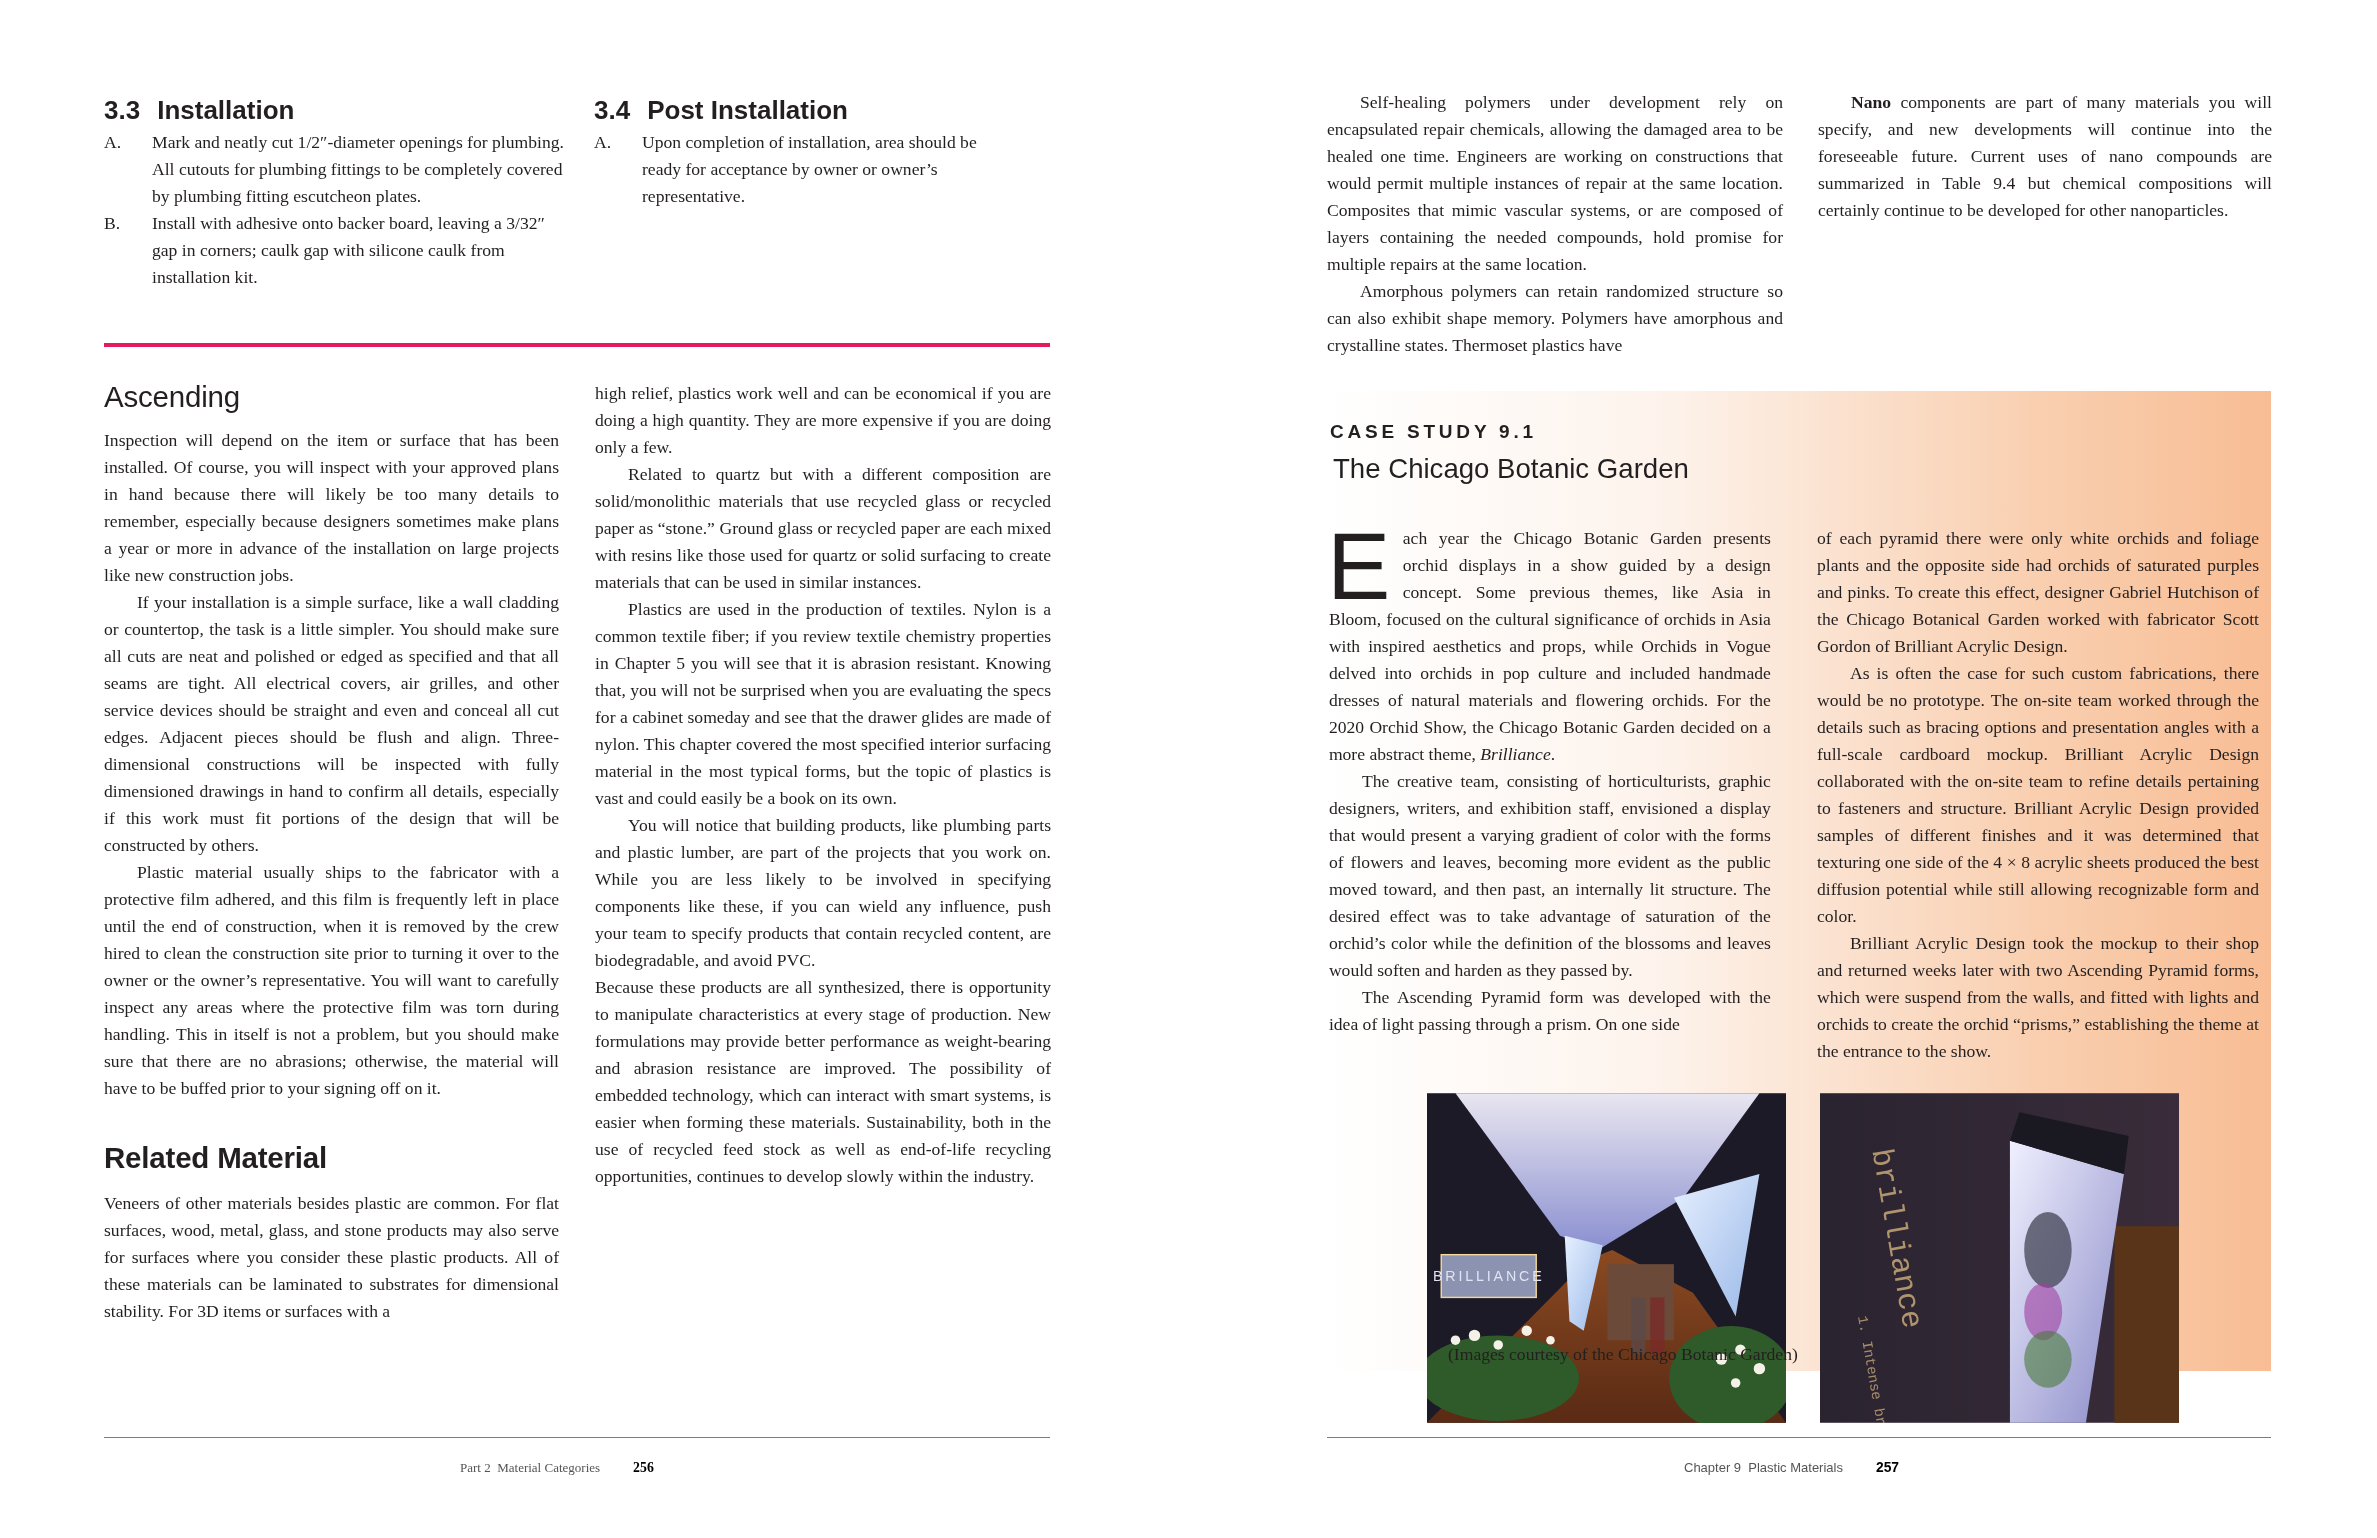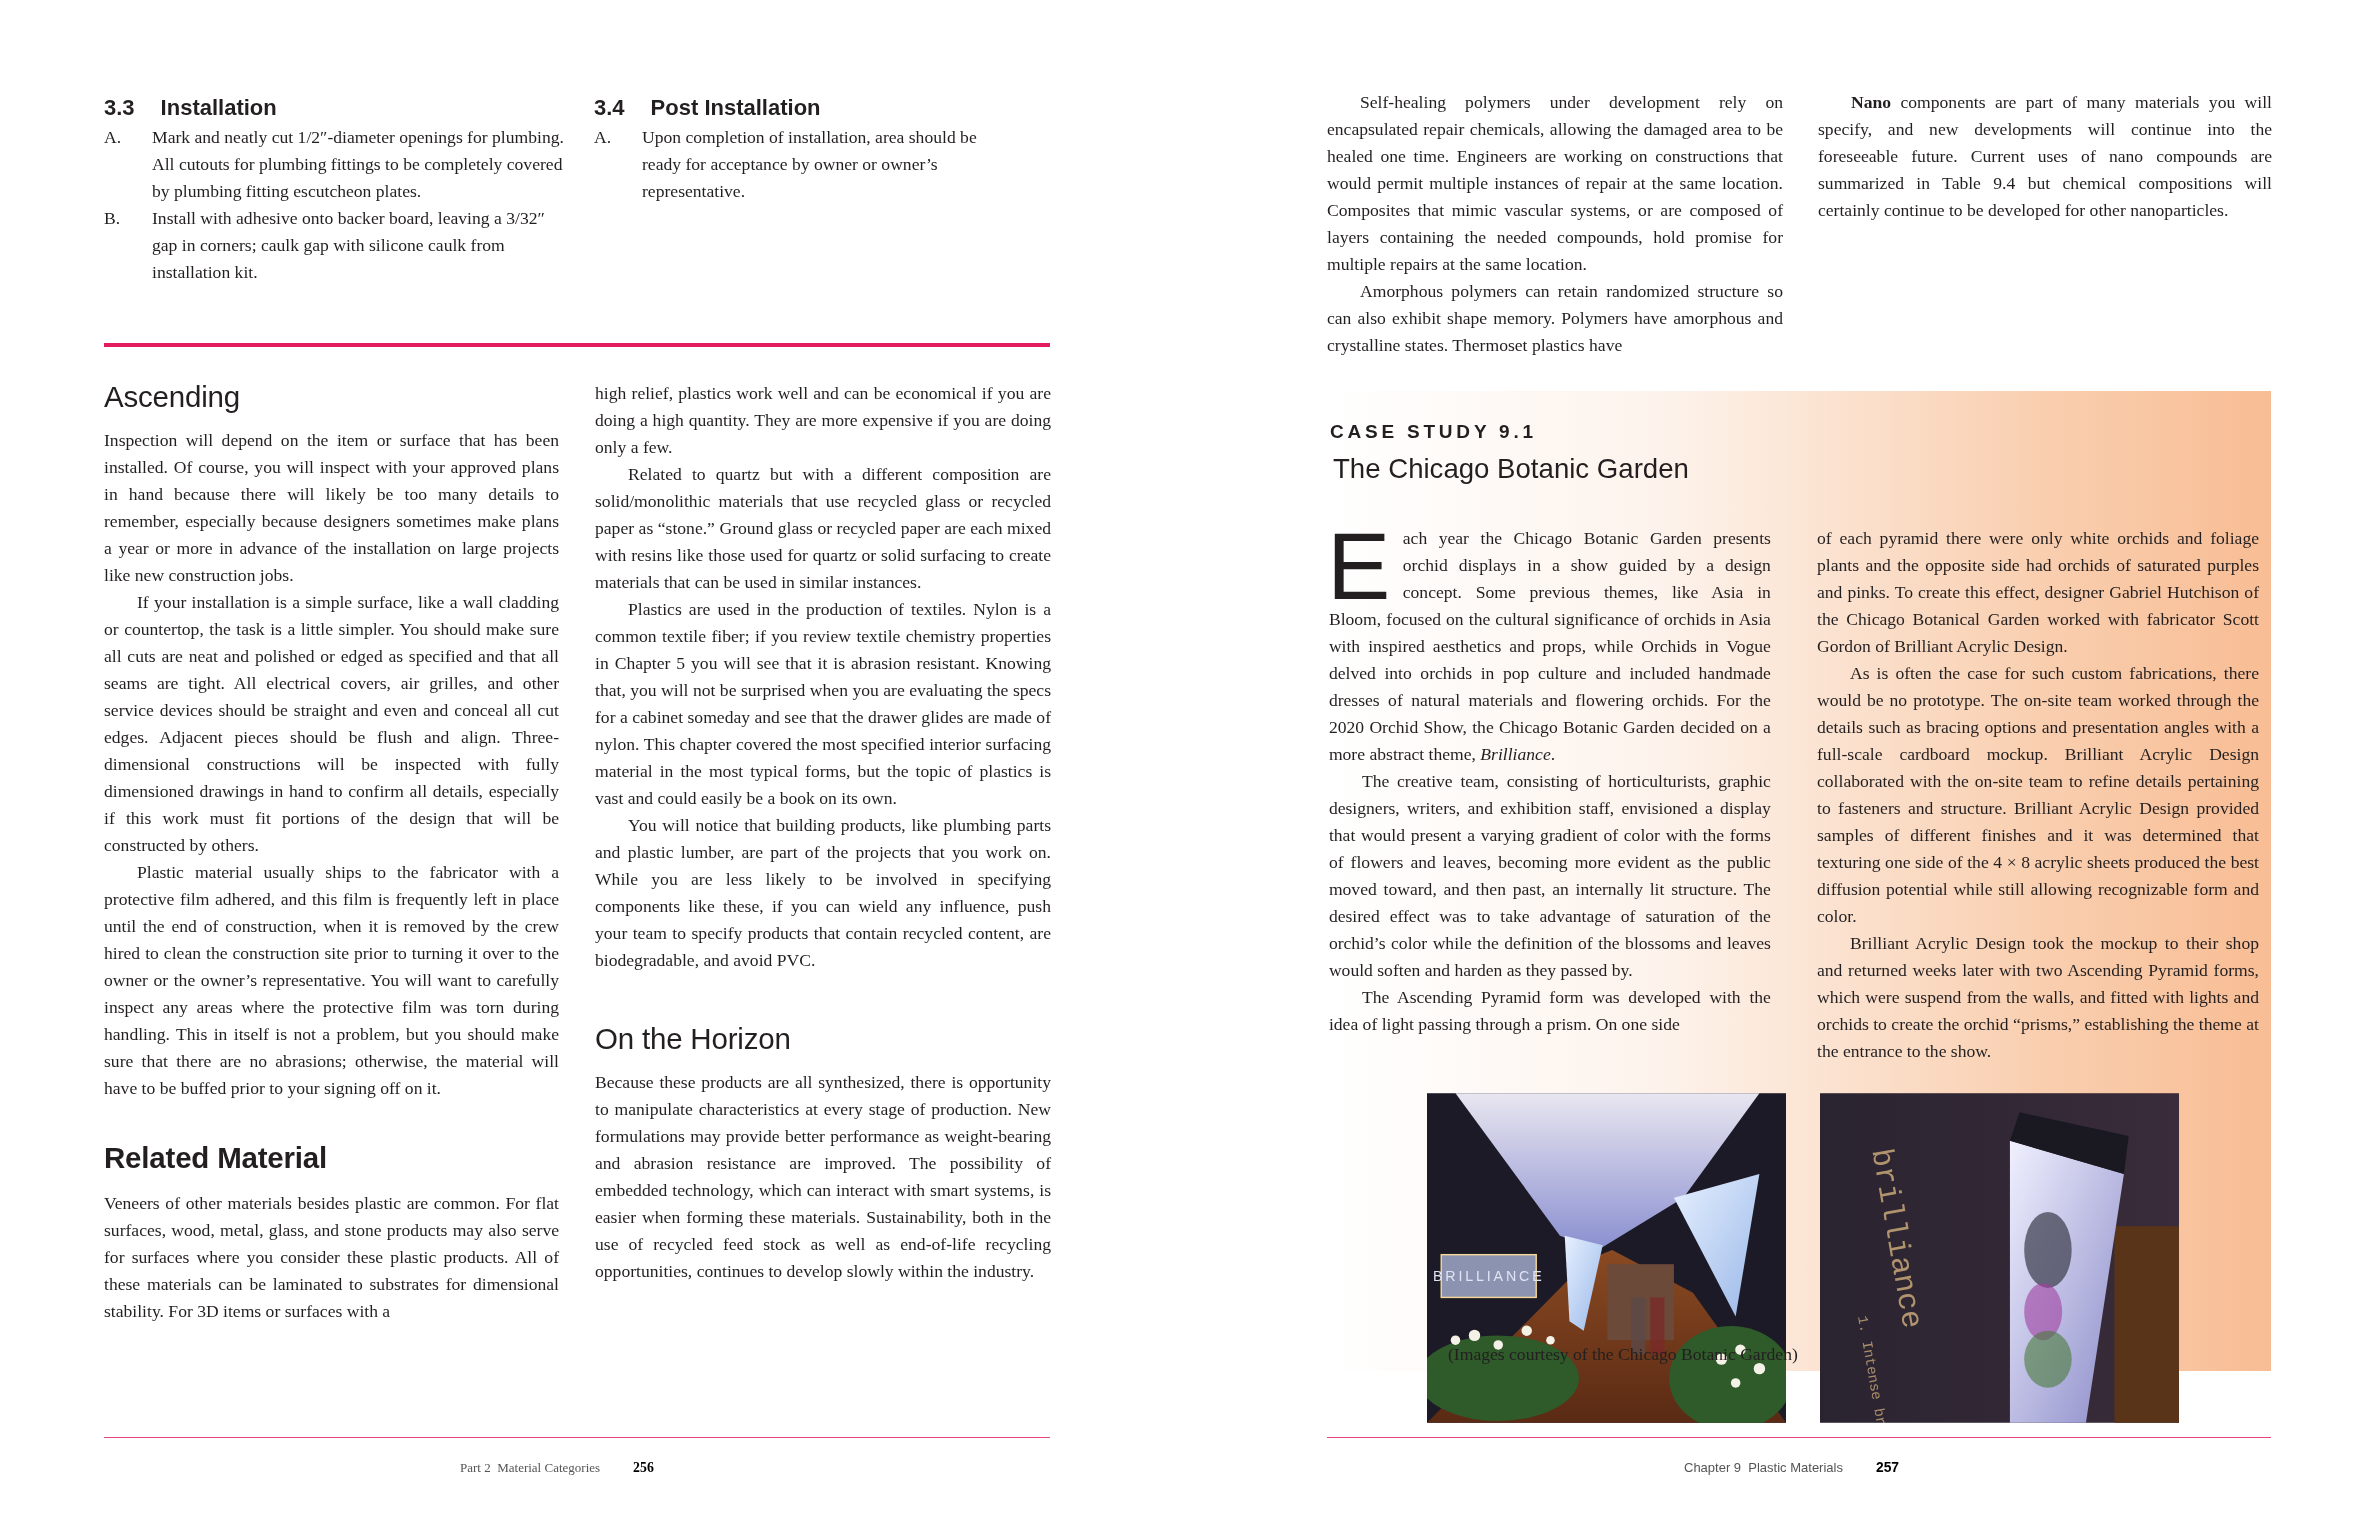--- a/index.html
+++ b/index.html
@@ -2,21 +2,21 @@
 <html style="font-size:7.6px"><head>
 <meta charset="utf-8">
 <style>
   html, body { margin: 0; padding: 0; background: #ffffff; }
   body { width: 2377px; height: 1538px; position: relative; overflow: hidden; color: #231f20; }
   .abs { position: absolute; }
   .body-text { font-family: "Liberation Serif", serif; font-size: 17.6px; line-height: 27px; text-align: justify; color: #231f20; }
   .body-text p { margin: 0; }
   .body-text p.indent { text-indent: 33px; }
   .h-sec { font-family: "Liberation Sans", sans-serif; font-size: 29.5px; font-weight: normal; color: #231f20; margin: 0; letter-spacing: -0.2px; }
-  .spec-head { font-family: "Liberation Sans", sans-serif; font-weight: bold; font-size: 22px; display: flex; gap: 26px; margin: 0 0 2.9px 0; }
+  .spec-head { font-family: "Liberation Sans", sans-serif; font-weight: bold; font-size: 26px; display: flex; gap: 17px; margin: 0 0 2.9px 0; }
   .spec-item { display: flex; font-family: "Liberation Serif", serif; font-size: 17.6px; line-height: 27px; }
   .spec-item .letter { width: 48px; flex: none; }
   .spec-item .txt { flex: 1; }
   .accent-rule { background: #e31b5f; height: 4.3px; }
   .footer-rule { background: #e8457a; height: 1.4px; }
   .footer { font-family: "Liberation Sans", sans-serif; font-size: 13px; color: #555; display: flex; gap: 33px; align-items: baseline; }
   .footer .num { font-weight: bold; color: #000000; font-size: 13.8px; }
   .case-box { background: linear-gradient(to right, #ffffff 0%, #fdf3ec 35%, #f9cfb0 75%, #f8bd94 100%); }
   .case-label { font-family: "Liberation Sans", sans-serif; font-weight: bold; font-size: 19px; letter-spacing: 3.8px; color: #231f20; }
   .case-title { font-family: "Liberation Sans", sans-serif; font-size: 27.6px; color: #231f20; }
@@ -70,21 +70,20 @@
     </div>
   </div>
 
   <div class="abs" style="left:595px;top:380px;width:456px;">
     <div class="body-text">
       <p>high relief, plastics work well and can be economical if you are doing a high quantity. They are more expensive if you are doing only a few.</p>
       <p class="indent">Related to quartz but with a different composition are solid/monolithic materials that use recycled glass or recycled paper as “stone.” Ground glass or recycled paper are each mixed with resins like those used for quartz or solid surfacing to create materials that can be used in similar instances.</p>
       <p class="indent">Plastics are used in the production of textiles. Nylon is a common textile fiber; if you review textile chemistry properties in Chapter 5 you will see that it is abrasion resistant. Knowing that, you will not be surprised when you are evaluating the specs for a cabinet someday and see that the drawer glides are made of nylon. This chapter covered the most specified interior surfacing material in the most typical forms, but the topic of plastics is vast and could easily be a book on its own.</p>
       <p class="indent">You will notice that building products, like plumbing parts and plastic lumber, are part of the projects that you work on. While you are less likely to be involved in specifying components like these, if you can wield any influence, push your team to specify products that contain recycled content, are biodegradable, and avoid PVC.</p>
     </div>
-    <h2 class="h-sec" style="margin-top:48px;margin-bottom:13.3px;">On the Horizon</h2>
     <div class="body-text">
       <p>Because these products are all synthesized, there is opportunity to manipulate characteristics at every stage of production. New formulations may provide better performance as weight-bearing and abrasion resistance are improved. The possibility of embedded technology, which can interact with smart systems, is easier when forming these materials. Sustainability, both in the use of recycled feed stock as well as end-of-life recycling opportunities, continues to develop slowly within the industry.</p>
     </div>
   </div>
 
   <div class="abs footer-rule" style="left:104px;top:1437px;width:946px;"></div>
   <div class="abs footer" style="left:460px;top:1460px;font-family:Liberation Serif, serif;">
     <span style="white-space:pre;">Part 2  Material Categories</span>
     <span class="num">256</span>
   </div>

